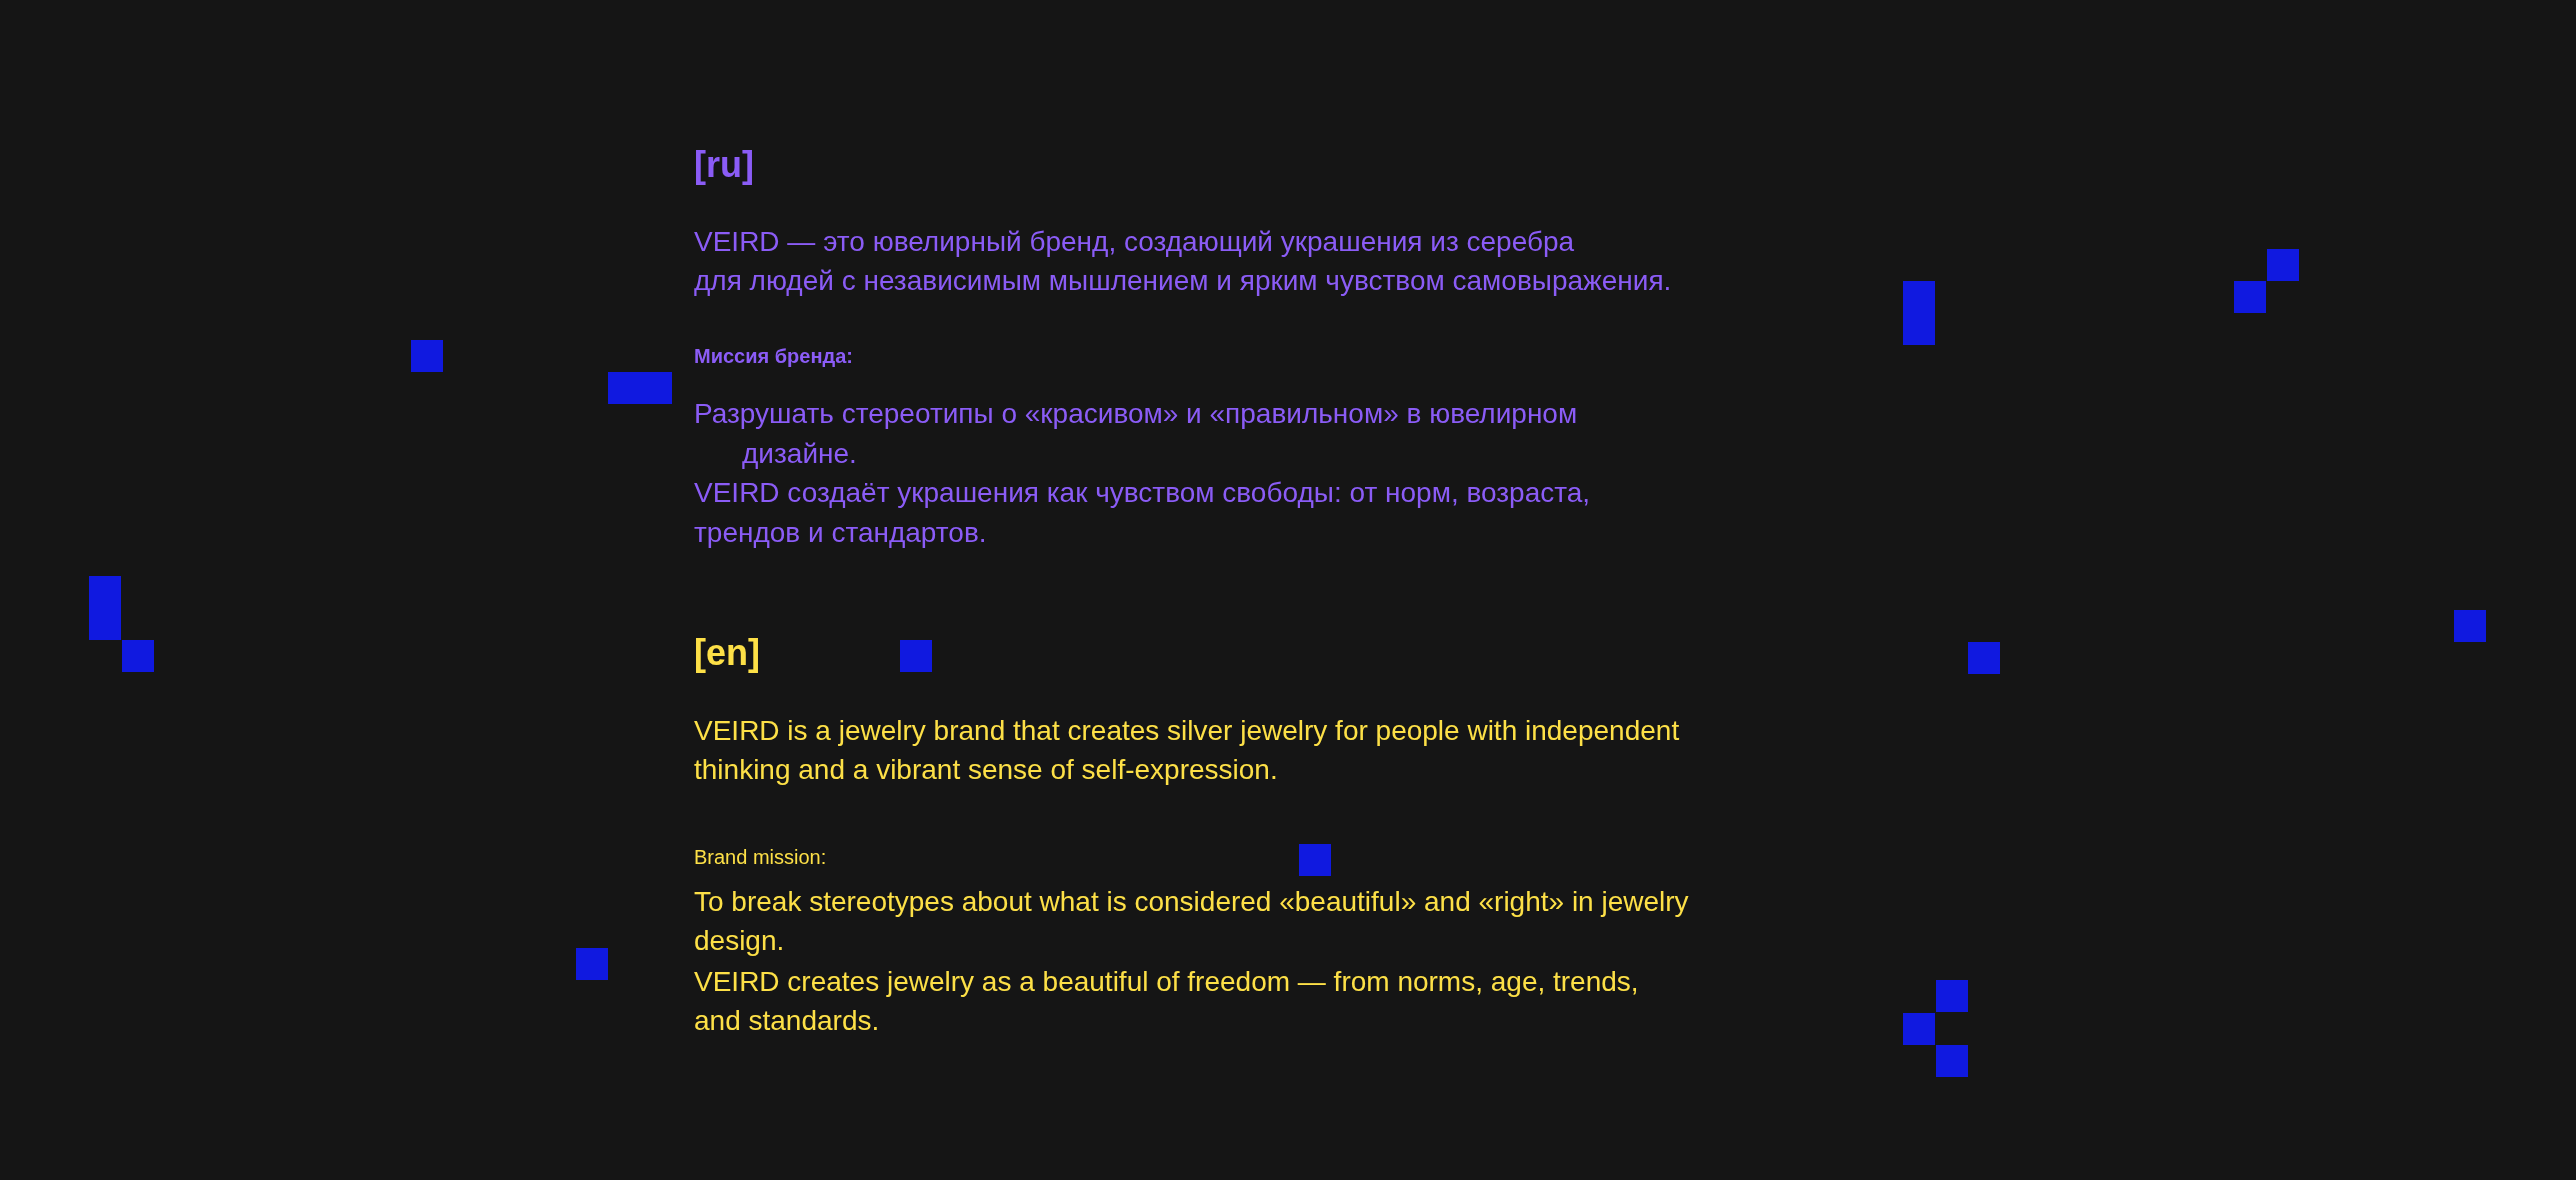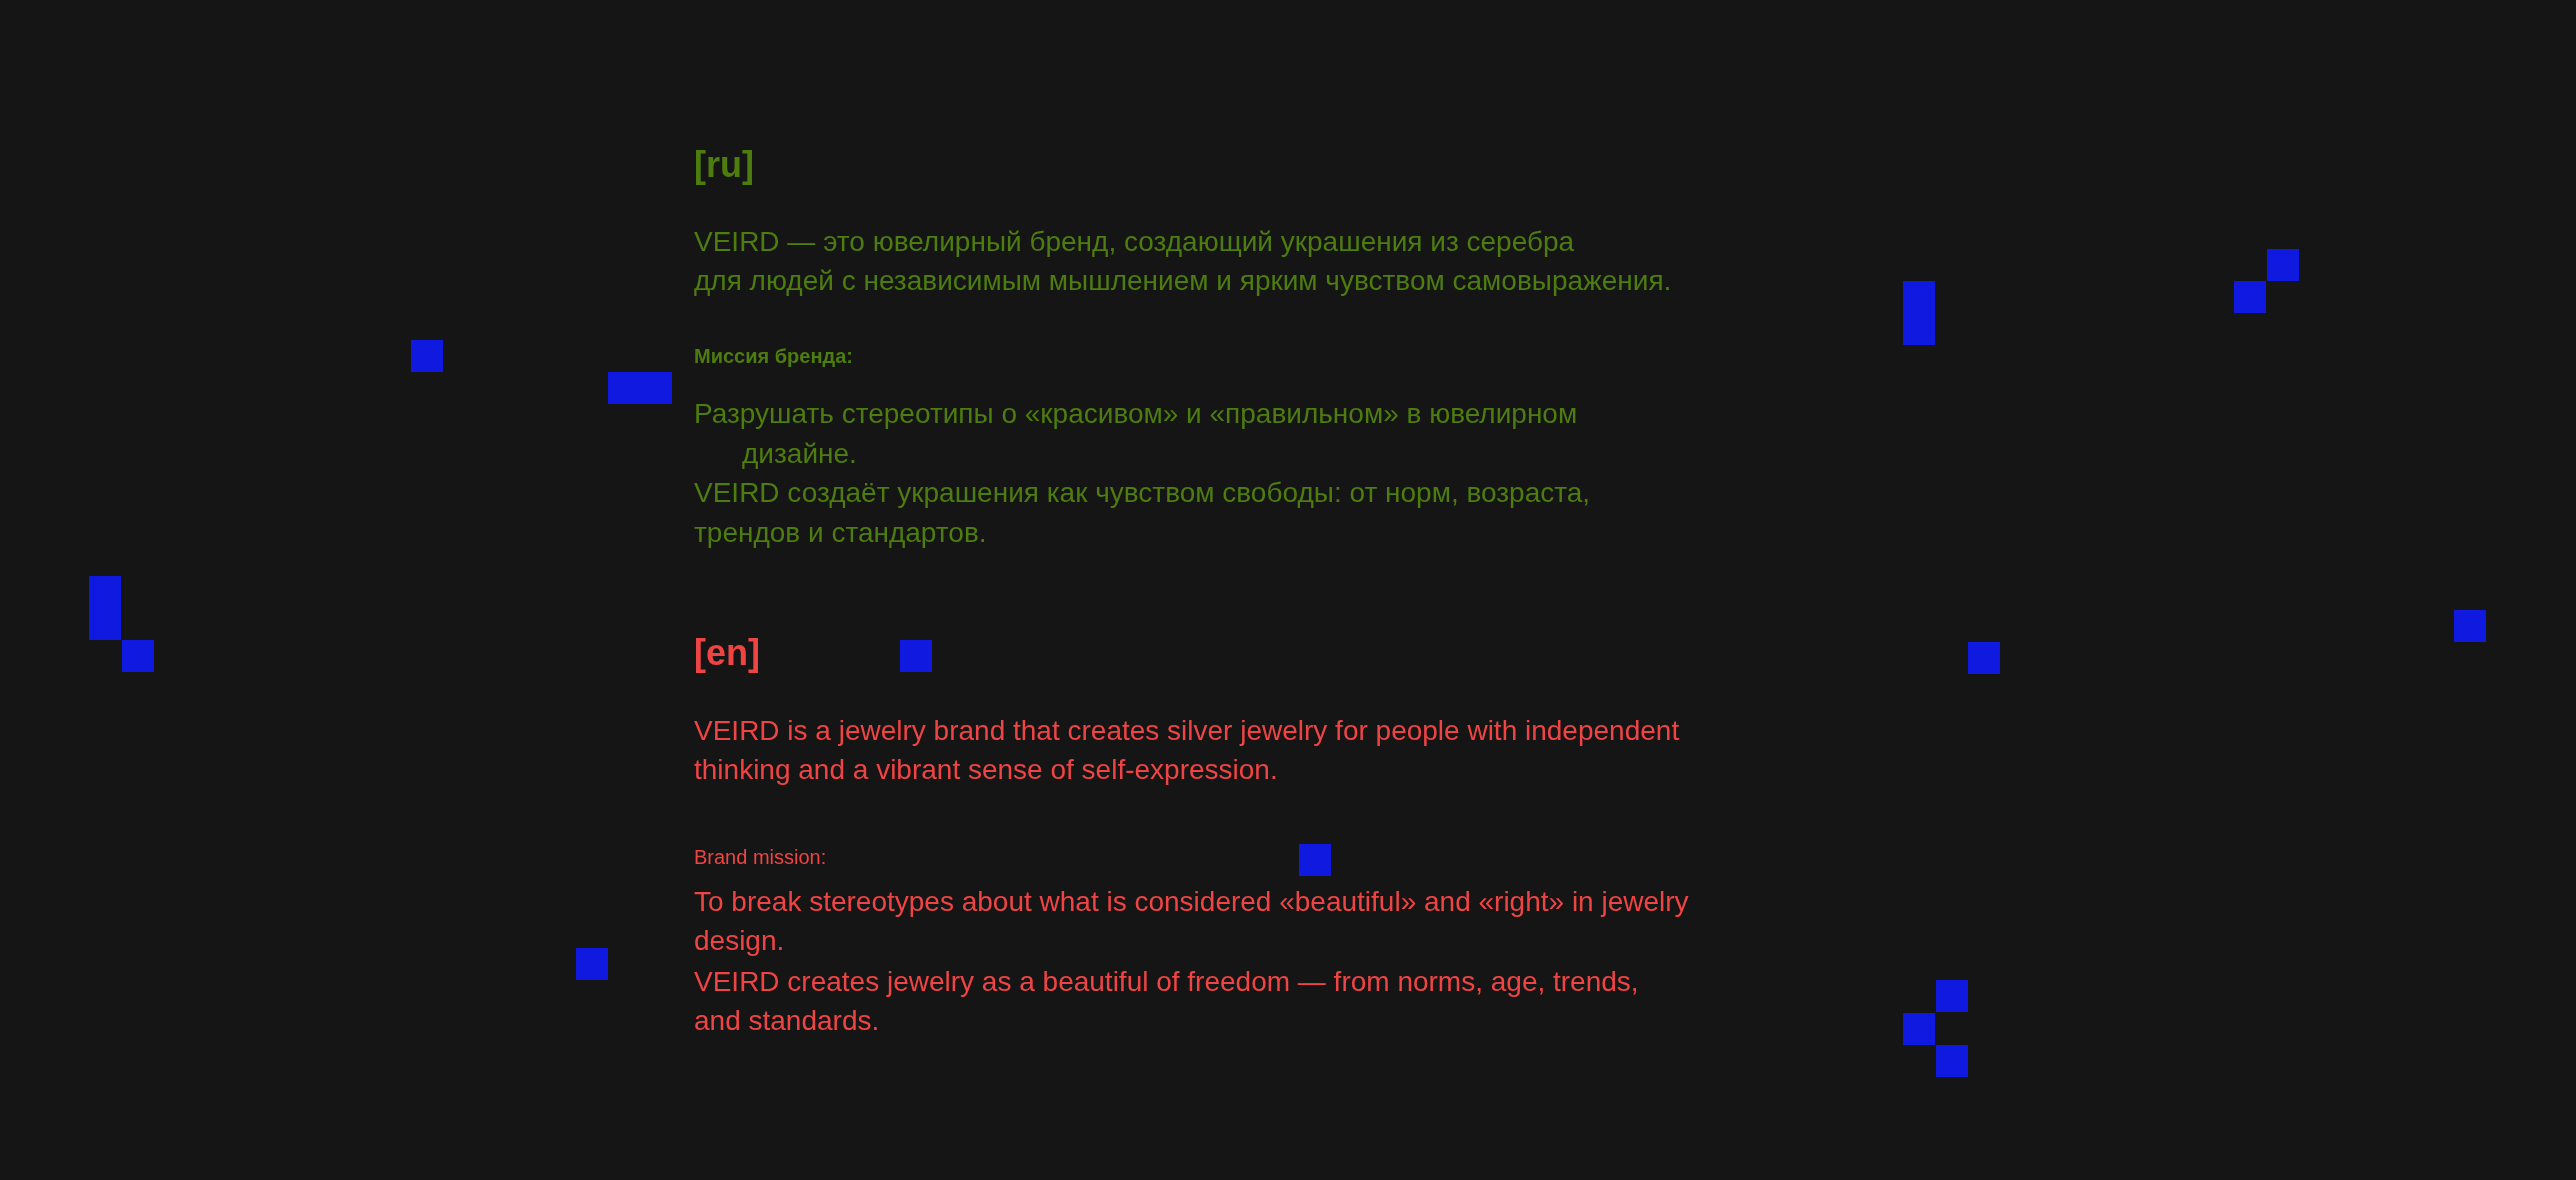--- a/index.html
+++ b/index.html
@@ -20,22 +20,22 @@
     top: 0;
     width: 1199px;
   }
   .line {
     position: absolute;
     left: 0;
     white-space: nowrap;
     font-size: 28px;
     line-height: 39px;
   }
-  .ru { color: #4d7c0f; text-align: right; }
-  .en { color: #ef4444; }
+  .ru { color: #8b5cf6; text-align: right; }
+  .en { color: #fde047; }
   .lang-tag {
     font-size: 36px;
     font-weight: bold;
     line-height: 43px;
   }
   .subhead {
     font-size: 20px;
     font-weight: bold;
     line-height: 39px;
   }

